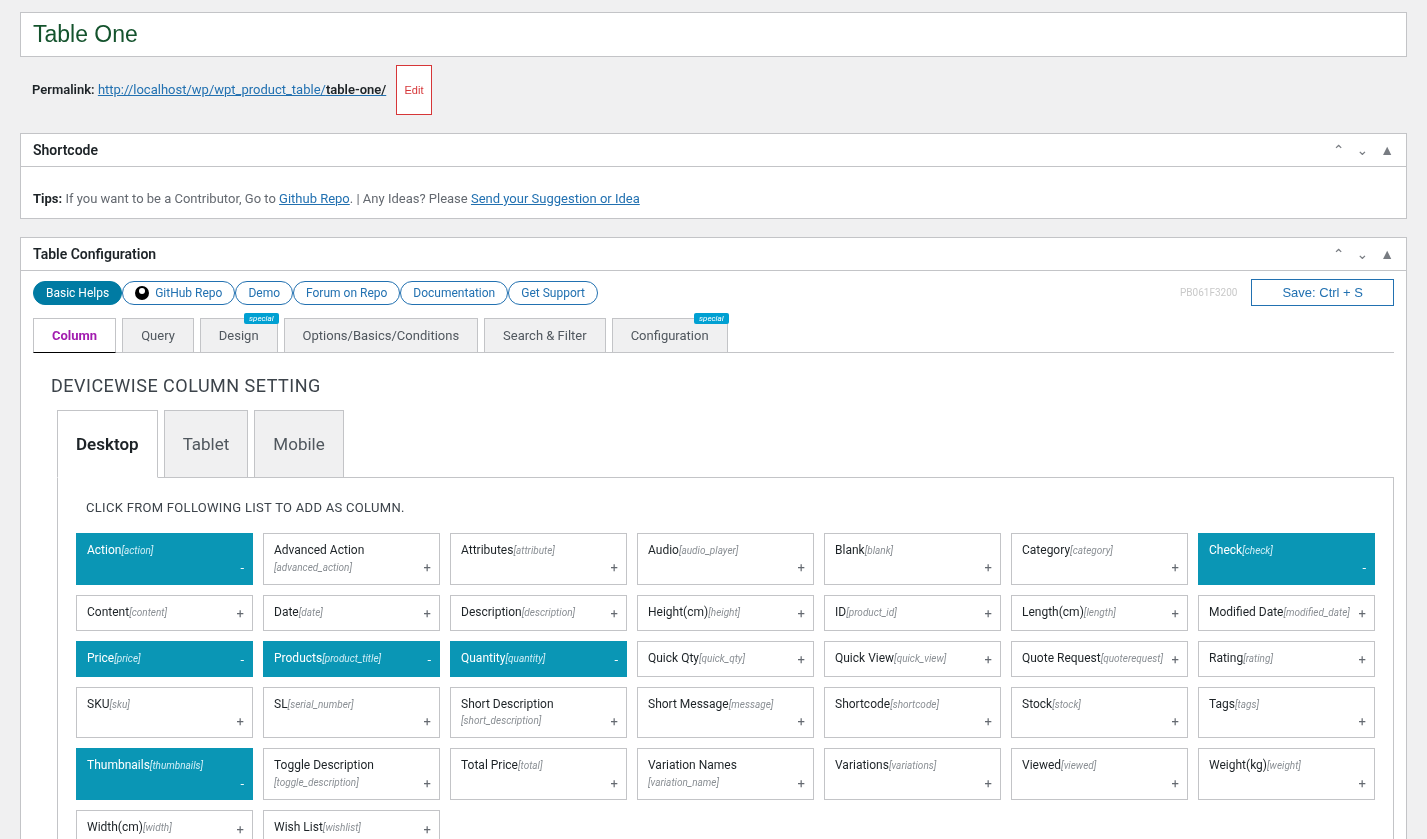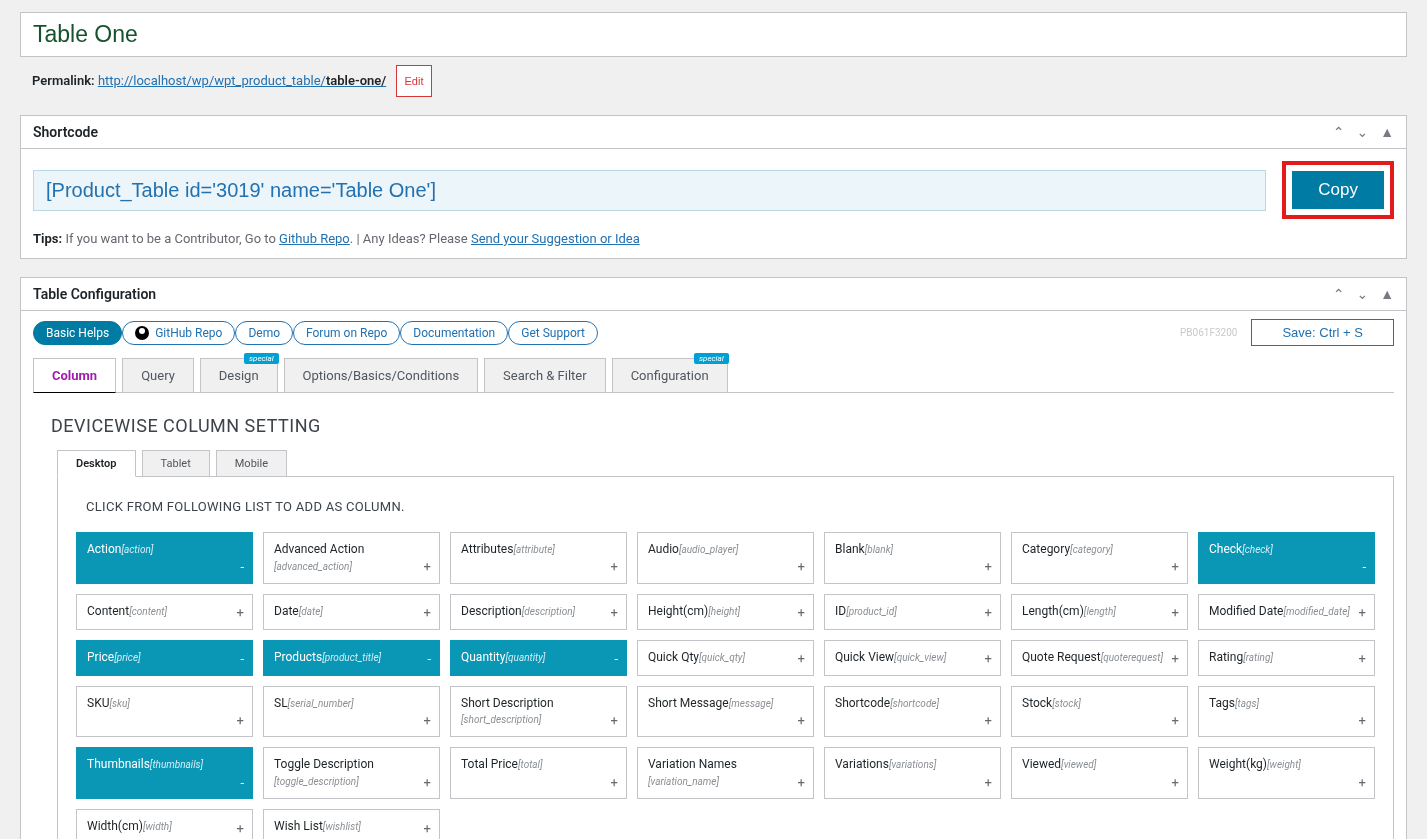--- a/index.html
+++ b/index.html
@@ -3,21 +3,21 @@
 <meta charset="utf-8">
 <style>
 * { box-sizing: border-box; margin: 0; padding: 0; }
 body { font-family: -apple-system, BlinkMacSystemFont, "Segoe UI", Roboto, Arial, sans-serif; background: #f0f0f1; color: #1d2327; font-size: 13px; }
 .page { padding: 0 20px 20px 20px; }
 .title-panel { background: #fff; border: 1px solid #c3c4c7; padding: 8px 12px; margin-top: 12px; }
 .title-input { font-size: 23px; font-weight: 400; width: 100%; border: none; outline: none; background: transparent; color: #14532d; }
 .permalink-row { padding: 8px 0 0 12px; font-size: 13px; }
 .permalink-row strong { color: #1d2327; font-weight: 600; }
 .permalink-row a { color: #2271b1; text-decoration: underline; }
-.permalink-row .edit-btn { display: inline-block; border: 1px solid #d63638; color: #d63638; background: #fff; padding: 9px 8px; font-size: 11px; margin-left: 6px; }
+.permalink-row .edit-btn { display: inline-block; border: 1px solid #d63638; color: #d63638; background: #fff; padding: 18px 8px; font-size: 11px; margin-left: 6px; }
 .postbox { background: #fff; border: 1px solid #c3c4c7; margin-top: 18px; }
 .postbox-header { display: flex; align-items: center; justify-content: space-between; border-bottom: 1px solid #c3c4c7; padding: 8px 12px; }
 .postbox-header h2 { font-size: 14px; font-weight: 600; }
 .panel-icons { display: flex; gap: 12px; color: #787c82; font-size: 14px; }
 .postbox-inside { padding: 12px; }
 .shortcode-row { display: flex; align-items: center; gap: 16px; }
 .shortcode-input { flex: 1; background: #ecf5f9; border: 1px solid #b8d8e6; color: #2271b1; font-size: 20px; padding: 8px 12px; }
 .copy-wrap { border: 4px solid #e41b1b; padding: 6px; display: inline-flex; }
 .copy-btn { background: #007ba3; color: #fff; border: none; padding: 9px 26px; font-size: 17px; }
 .tips { margin-top: 12px; font-size: 13px; color: #646970; }
@@ -29,21 +29,21 @@
 .pill.active { background: #007ba3; color: #fff; border-color: #007ba3; }
 .save-ctrl { display: flex; align-items: center; gap: 14px; }
 .save-code { color: #c9c9c9; font-size: 10px; }
 .save-btn { border: 1px solid #2271b1; color: #2271b1; background: #fff; padding: 5px 30px; font-size: 13px; }
 .tabs { display: flex; border-bottom: 1px solid #c3c4c7; margin: 4px 12px 0 12px; position: relative; }
 .tab { background: #f0f0f1; border: 1px solid #c3c4c7; border-bottom: none; padding: 9px 18px; font-size: 13px; color: #50575e; margin-right: 6px; position: relative; }
 .tab.active { background: #fff; border-bottom: 1px solid #000000; margin-bottom: -1px; font-weight: 700; color: #a21caf; }
 .badge { position: absolute; top: -6px; right: -2px; background: #00a0d2; color: #fff; font-size: 8px; font-style: italic; padding: 1px 5px; border-radius: 2px; }
 .section-heading { font-size: 18px; font-weight: 400; letter-spacing: 0.5px; color: #3c434a; margin: 22px 12px 14px 30px; }
 .device-tabs { display: flex; margin-left: 36px; }
-.device-tab { background: #f0f0f1; border: 1px solid #c3c4c7; border-bottom: none; padding: 6px 18px; font-size: 11px; color: #50575e; margin-right: 6px; }
+.device-tab { background: #f0f0f1; border: 1px solid #c3c4c7; border-bottom: none; padding: 23px 18px; font-size: 17px; color: #50575e; margin-right: 6px; }
 .device-tab.active { background: #fff; font-weight: 600; color: #1d2327; border-bottom: 1px solid #fff; position: relative; z-index: 1; margin-bottom: -1px; }
 .device-panel { border: 1px solid #c3c4c7; margin: 0 12px 12px 36px; padding: 18px 18px; }
 .instruction { font-size: 13px; letter-spacing: 0.3px; color: #3c434a; margin: 4px 0 18px 10px; }
 .col-grid { display: grid; grid-template-columns: repeat(7, 1fr); gap: 10px; }
 .col-item { border: 1px solid #c3c4c7; background: #fff; padding: 8px 10px; font-size: 12px; color: #1d2327; position: relative; min-height: 36px; line-height: 1.4; }
 .col-item .sub { color: #8a8f94; font-style: italic; font-size: 10px; }
 .col-item.sel { background: #0a96b5; border-color: #0a96b5; color: #fff; }
 .col-item.sel .sub { color: #d0eef6; }
 .col-item .sign { position: absolute; right: 8px; bottom: 6px; font-size: 13px; color: #646970; }
 .col-item.sel .sign { color: #fff; }
@@ -68,26 +68,20 @@
   <div class="postbox">
     <div class="postbox-header">
       <h2>Shortcode</h2>
       <div class="panel-icons">
         <span>⌃</span>
         <span>⌄</span>
         <span>▲</span>
       </div>
     </div>
     <div class="postbox-inside">
-      <div class="shortcode-row">
-        <input class="shortcode-input" readonly="" value="[Product_Table id='3019' name='Table One']" style="">
-        <div class="copy-wrap">
-          <button class="copy-btn">Copy</button>
-        </div>
-      </div>
       <div class="tips">
         <strong>Tips:</strong><span> If you want to be a Contributor, Go to </span><a href="#">Github Repo</a><span>. | Any Ideas? Please </span><a href="#">Send your Suggestion or Idea</a>
       </div>
     </div>
   </div>
 
   <div class="postbox">
     <div class="postbox-header">
       <h2>Table Configuration</h2>
       <div class="panel-icons">

